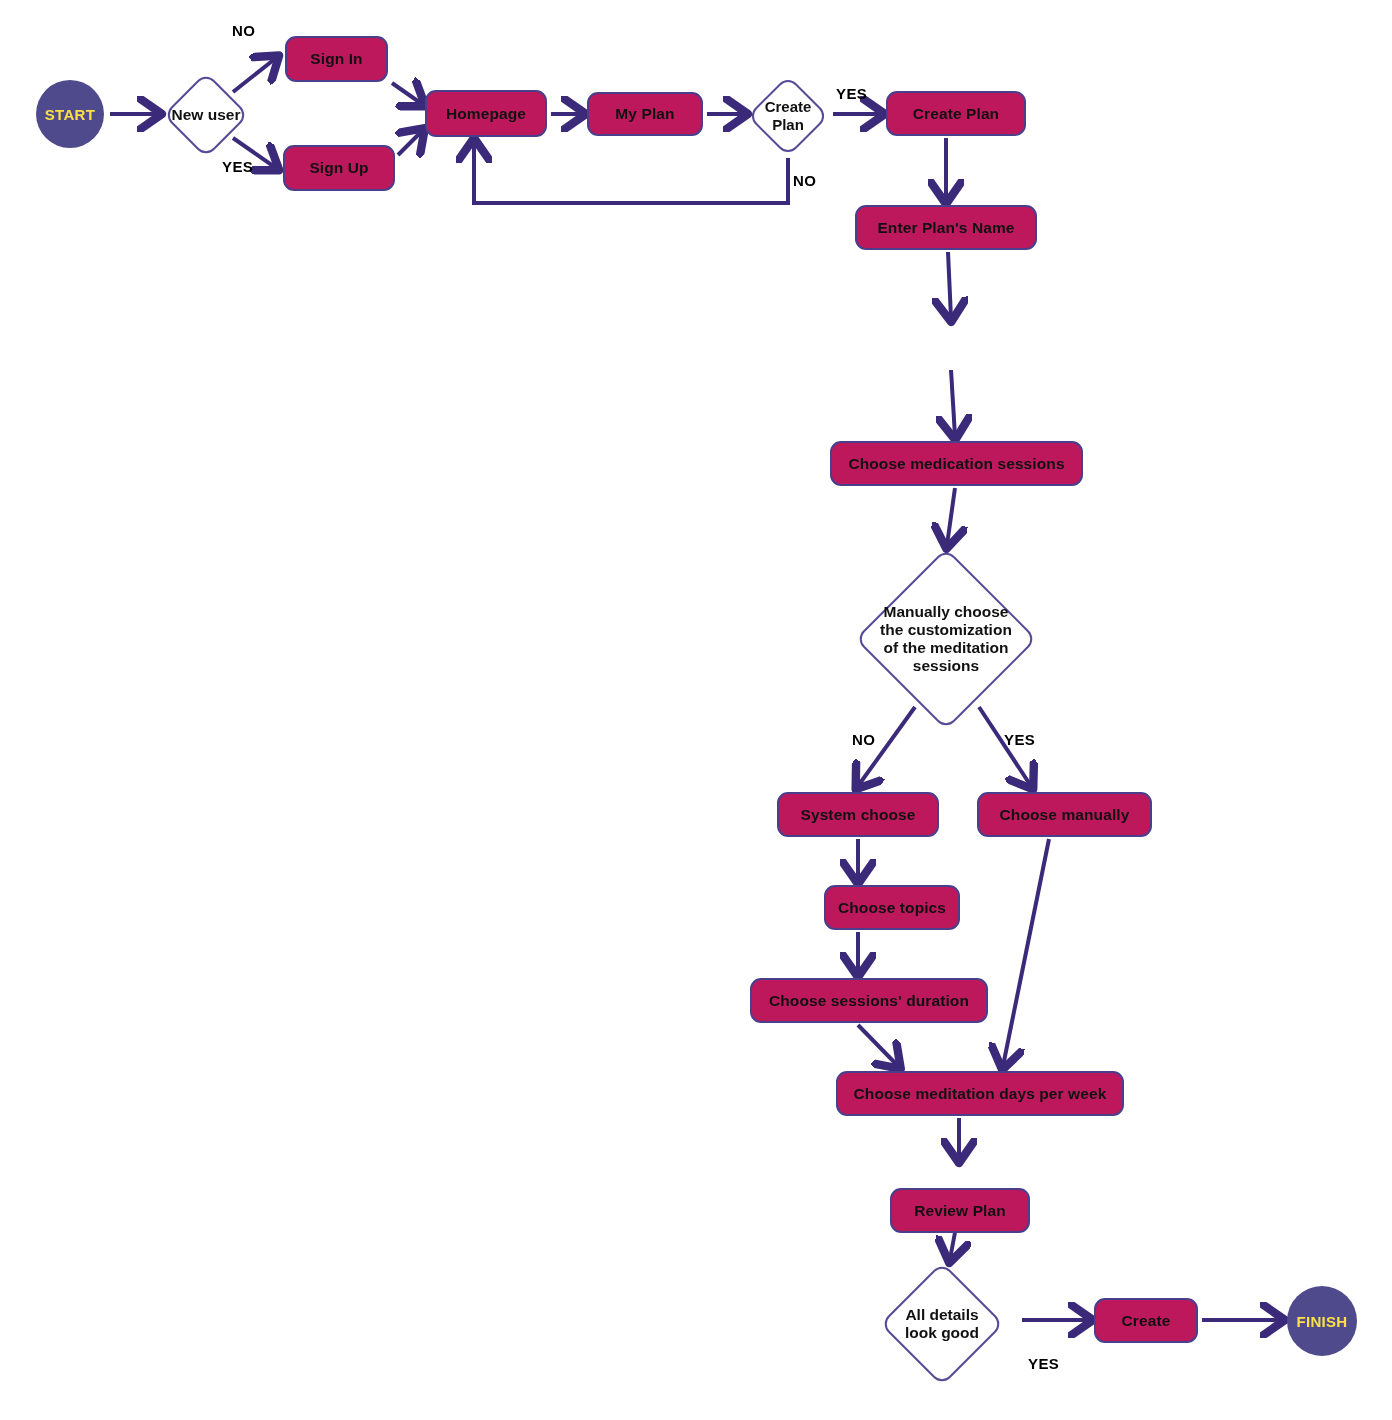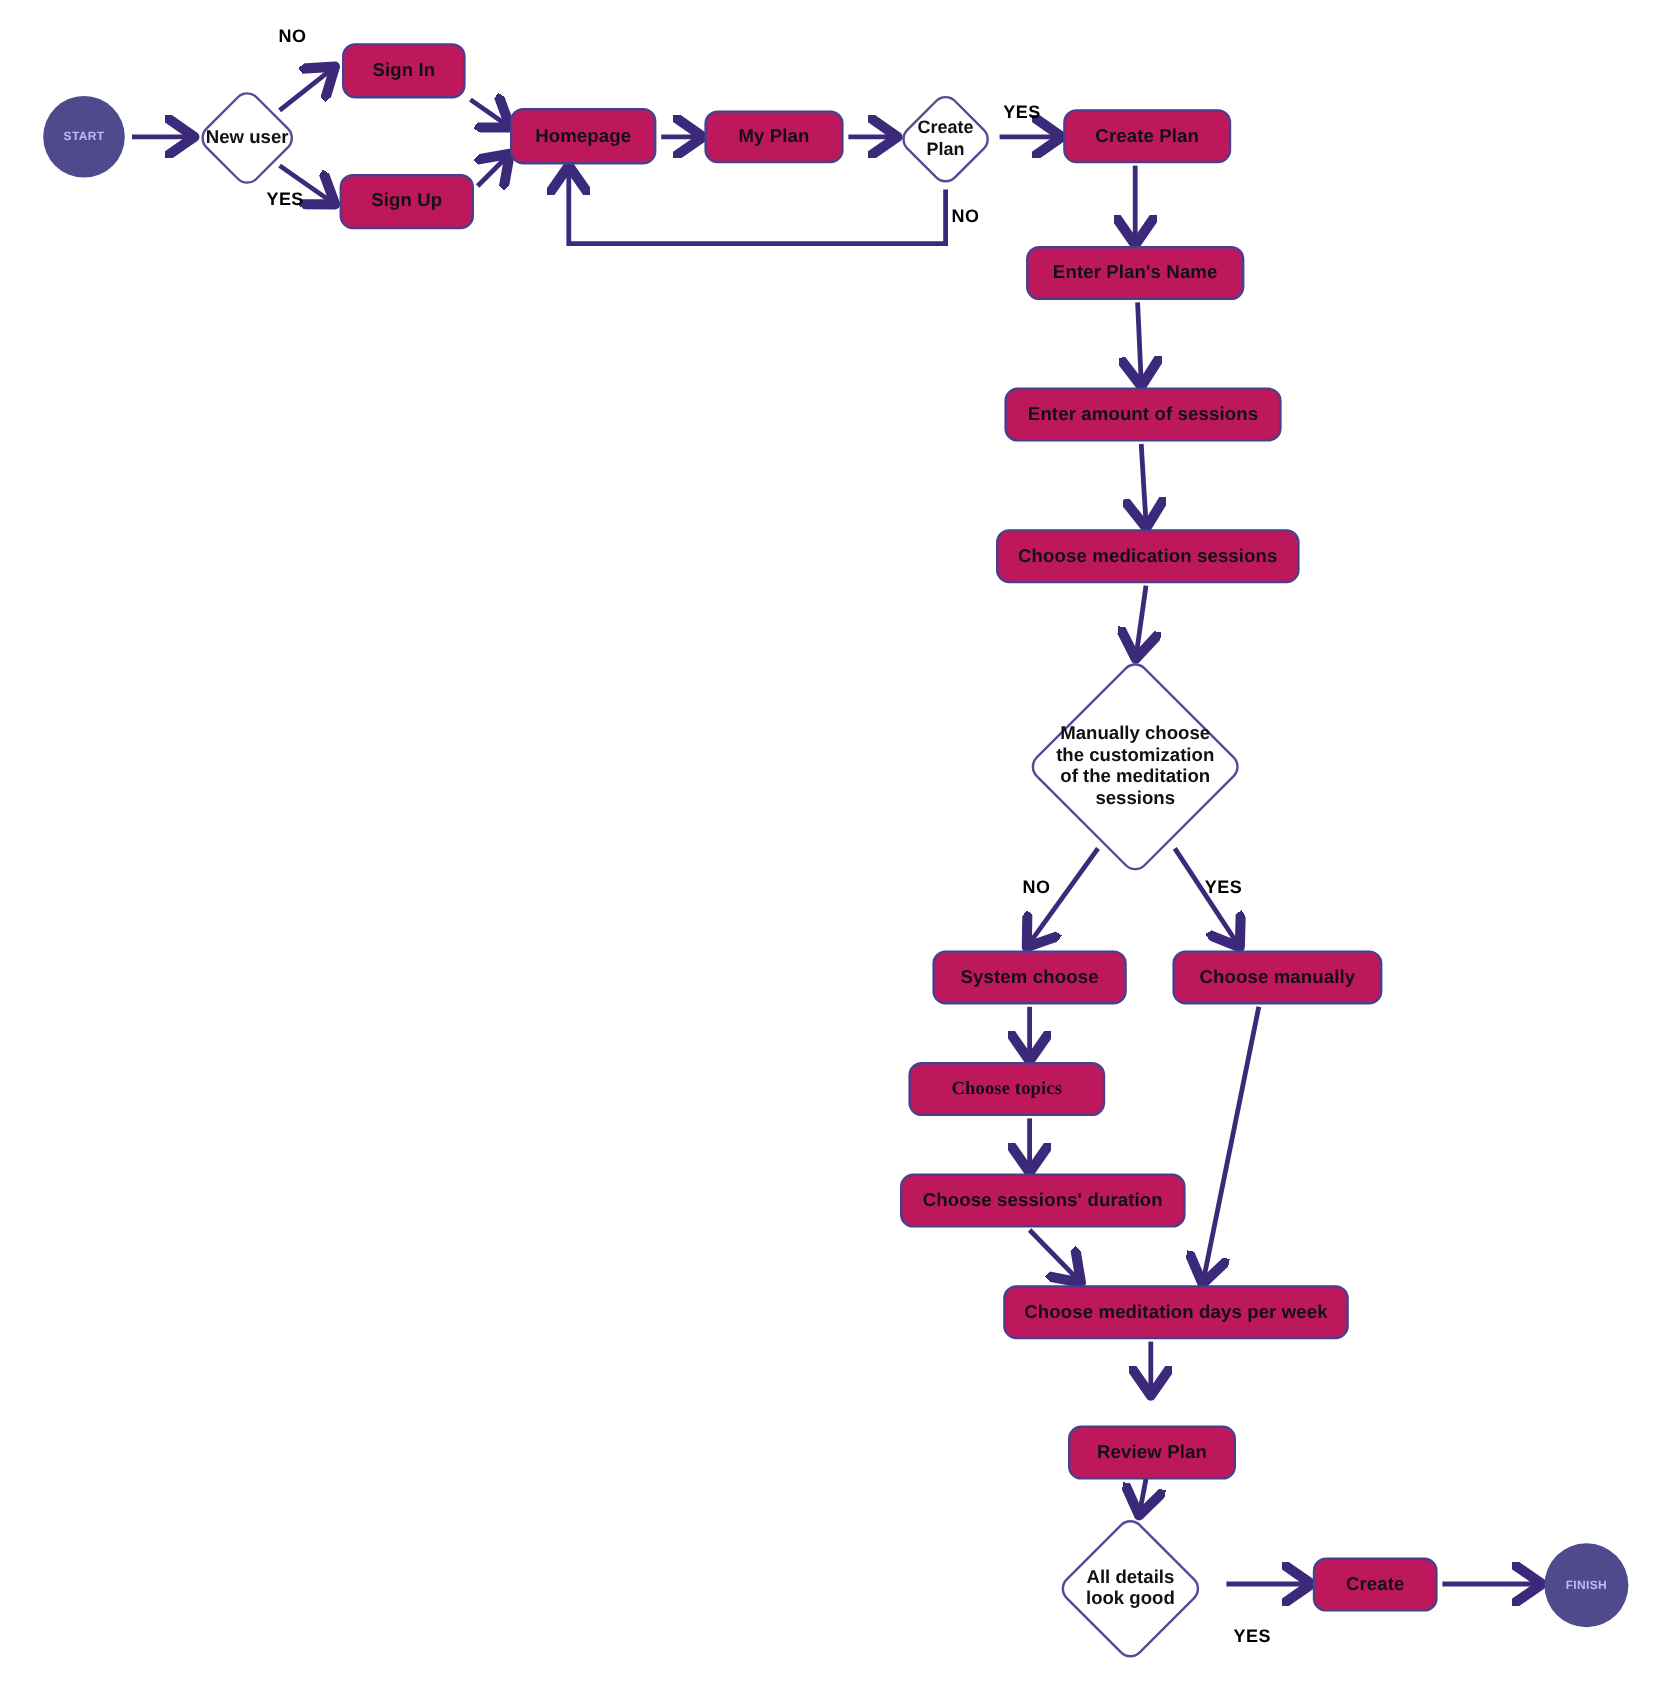--- a/index.html
+++ b/index.html
@@ -43,22 +43,22 @@
     color: #111111;
     font-size: 15.5px;
     font-weight: bold;
     letter-spacing: 0.1px;
     padding: 0 10px;
   }
   
   .node.terminal {
     border-radius: 50%;
     background: #4f4a8c;
-    color: #c4b5fd;
-    font-size: 10px;
+    color: #fde047;
+    font-size: 15px;
     font-weight: bold;
     letter-spacing: 0.3px;
   }
   
   .node.decision {
     background: transparent;
     border: none;
   }
   .node.decision .dmd-shape {
     position: absolute;
@@ -183,23 +183,20 @@
   </div>
 
   <div class="node process" style="left:886px; top:91px; width:140px; height:45px;">
     <span>Create Plan</span>
   </div>
 
   <div class="node process" style="left:855px; top:205px; width:182px; height:45px;">
     <span>Enter Plan's Name</span>
   </div>
 
-  <div class="node process" style="left:837px; top:323px; width:231px; height:45px;">
-    <span>Enter amount of sessions</span>
-  </div>
 
   <div class="node process" style="left:830px; top:441px; width:253px; height:45px;">
     <span>Choose medication sessions</span>
   </div>
 
   <div class="node decision" style="left:855px; top:548px; width:182px; height:182px;">
     <span class="dmd-shape" style="width:129px; height:129px;"></span>
     <span class="dmd-label">Manually choose
 the customization
 of the meditation
@@ -207,21 +204,21 @@
   </div>
 
   <div class="node process" style="left:777px; top:792px; width:162px; height:45px;">
     <span>System choose</span>
   </div>
 
   <div class="node process" style="left:977px; top:792px; width:175px; height:45px;">
     <span>Choose manually</span>
   </div>
 
-  <div class="node process" style="left:757px; top:885px; width:164px; height:45px;font-family:Liberation Serif, serif;">
+  <div class="node process" style="left:824px; top:885px; width:136px; height:45px;">
     <span>Choose topics</span>
   </div>
 
   <div class="node process" style="left:750px; top:978px; width:238px; height:45px;">
     <span>Choose sessions' duration</span>
   </div>
 
   <div class="node process" style="left:836px; top:1071px; width:288px; height:45px;">
     <span>Choose meditation days per week</span>
   </div>

